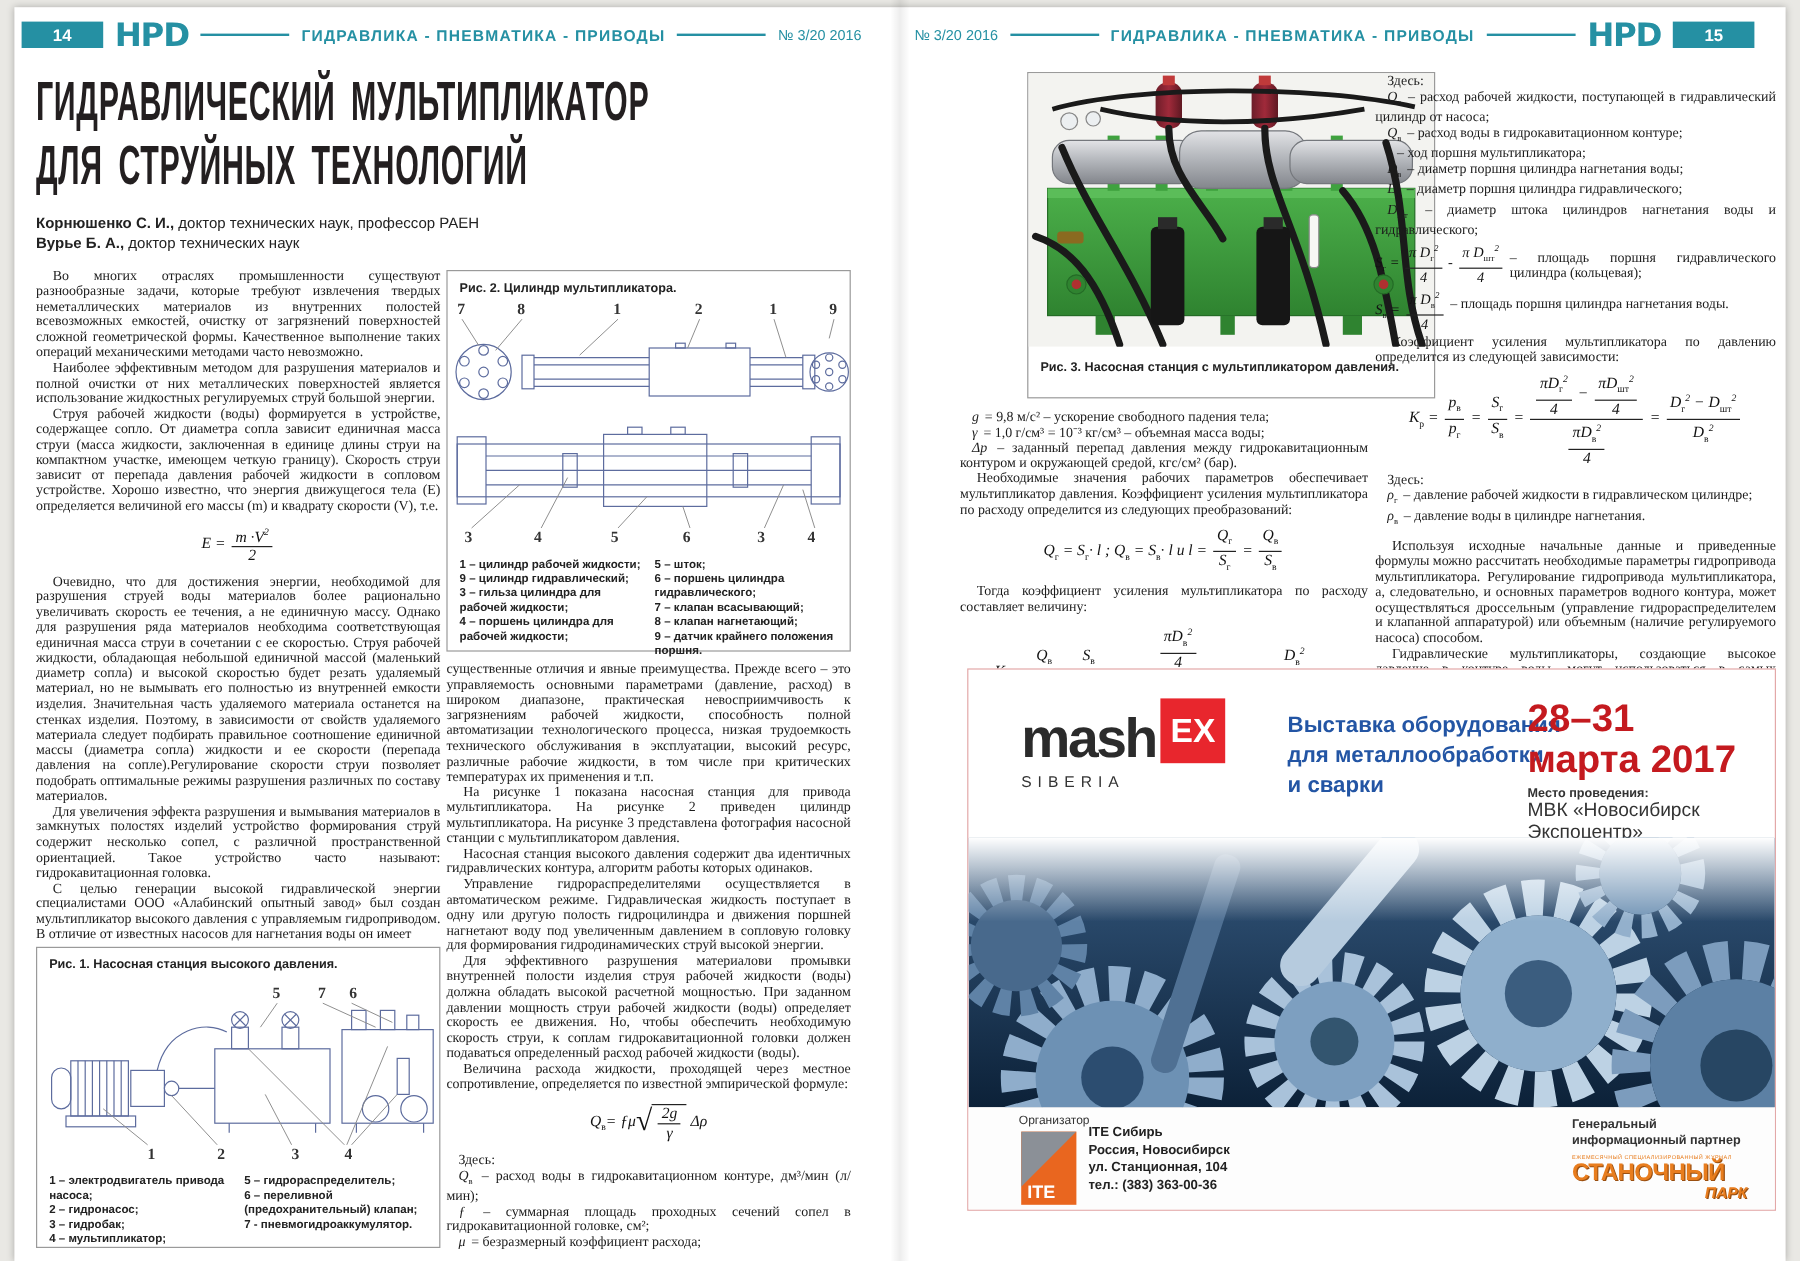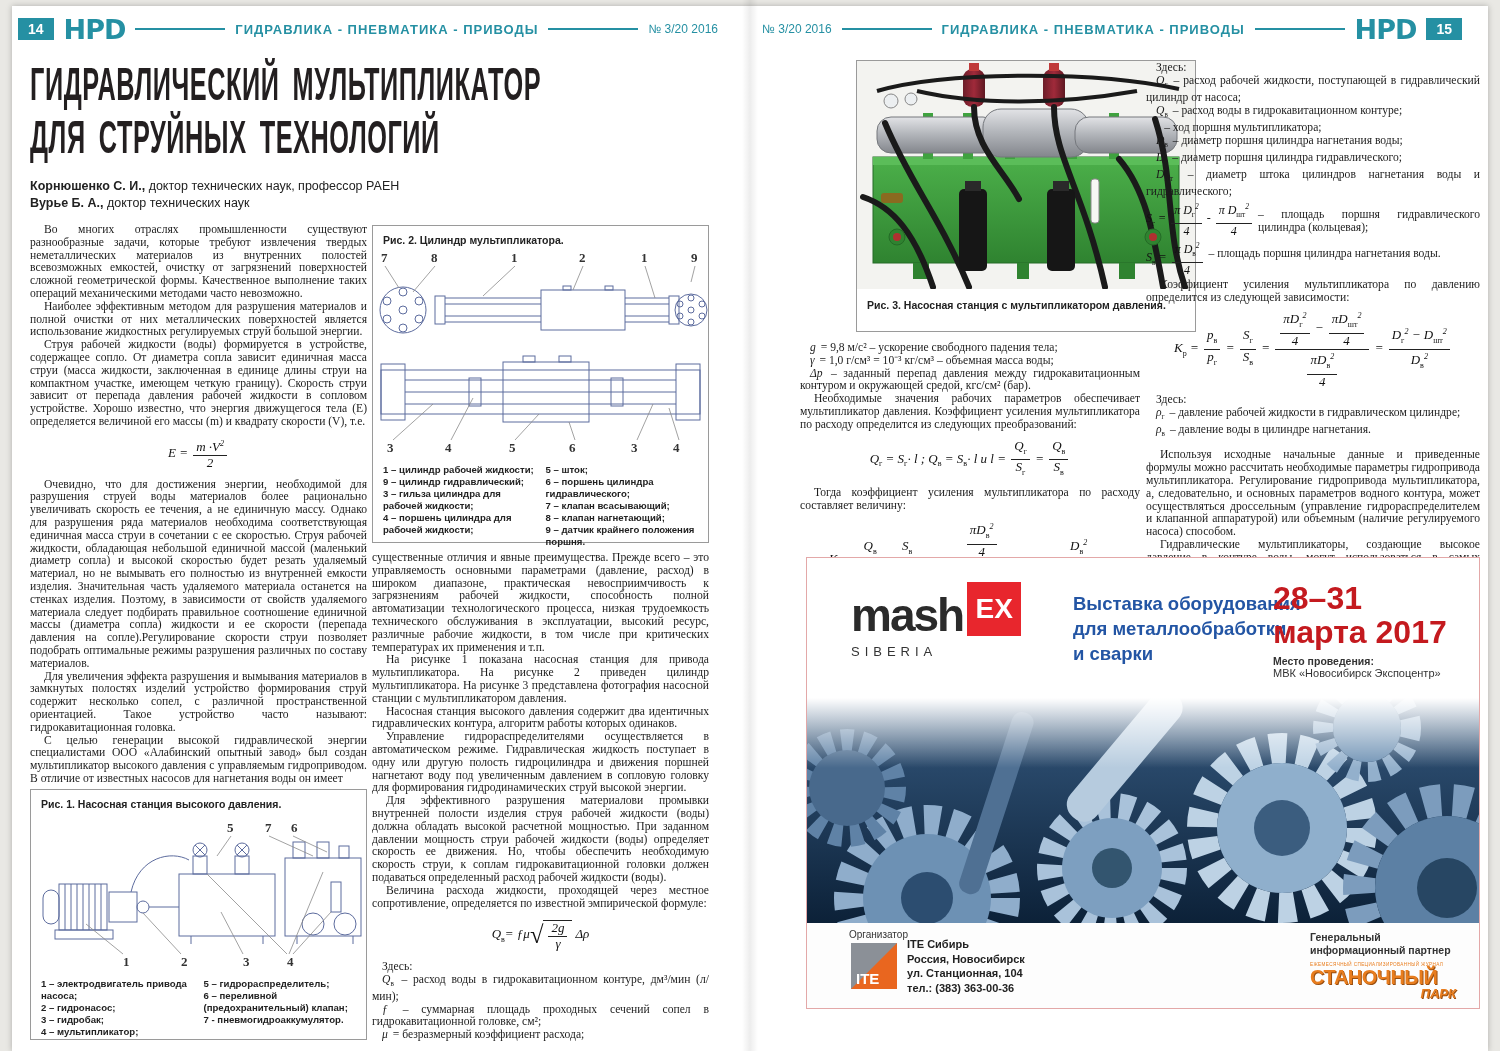--- a/index.html
+++ b/index.html
@@ -4,21 +4,21 @@
 <style>
   html,body{margin:0;padding:0;background:#d8d8d4;}
   .canvas{position:relative;width:1500px;height:1051px;background:#e9e8e4;overflow:hidden;font-family:"Liberation Sans",sans-serif;}
   .sheet{position:absolute;left:12px;top:6px;width:1476px;height:1045px;background:#ffffff;box-shadow:0 0 6px rgba(0,0,0,.25);}
   .gutter{position:absolute;left:742px;top:0;width:16px;height:100%;background:linear-gradient(90deg,rgba(0,0,0,0) 0%,rgba(0,0,0,.07) 50%,rgba(0,0,0,0) 100%);}
 
   
   .hdr{position:absolute;top:16px;height:26px;display:flex;align-items:center;gap:10px;color:#2590a3;}
   .hdrL{left:18px;width:700px;}
   .hdrR{left:762px;width:700px;}
-  .pagebox{background:#2590a3;color:#fff;font-weight:bold;font-size:14px;padding:2px 10px;line-height:18px;}
+  .pagebox{background:#2590a3;color:#fff;font-weight:bold;font-size:14px;padding:2px 26px;line-height:18px;}
   .hpd{font-weight:800;font-size:27px;letter-spacing:-1px;color:#2590a3;font-family:"DejaVu Sans",sans-serif;}
   .hline{flex:1;height:2px;background:#2590a3;}
   .rubric{font-weight:bold;font-size:13px;letter-spacing:1px;white-space:nowrap;}
   .issue{font-size:12px;white-space:nowrap;}
 
   
   .title{position:absolute;left:30px;top:58px;color:#231f20;}
   .title div{font-weight:800;font-size:46px;line-height:53px;white-space:nowrap;transform:scaleX(.55);transform-origin:0 0;letter-spacing:1px;word-spacing:10px;font-family:"Liberation Sans",sans-serif;}
   .authors{position:absolute;left:30px;top:178px;font-size:12.5px;line-height:17px;color:#222;}
   .authors b{font-weight:bold;}
@@ -58,25 +58,25 @@
   .adtop{position:relative;height:140px;}
   .mashlogo{position:absolute;left:44px;top:24px;}
   .mashrow{display:flex;align-items:flex-end;}
   .mash{font-size:46px;font-weight:700;color:#2b2b2b;letter-spacing:-2px;line-height:.9;}
   .exbox{width:54px;height:54px;background:#e8262d;color:#fff;font-weight:800;font-size:28px;display:flex;align-items:center;justify-content:center;margin-left:4px;}
   .siberia{font-size:13px;letter-spacing:5px;color:#333;margin-top:8px;}
   .adtag{position:absolute;left:266px;top:34px;font-size:18.5px;font-weight:bold;color:#2355a4;line-height:1.35;}
   .addates{position:absolute;left:466px;top:24px;}
   .d1{font-size:32px;font-weight:800;color:#c41a1f;line-height:1.05;}
   .venlab{font-size:10.5px;font-weight:bold;color:#333;margin-top:6px;}
-  .ven{font-size:11px;color:#333;}
+  .ven{font-size:16px;color:#333;}
   .adgears{position:relative;height:225px;overflow:hidden;}
   .adbot{position:relative;height:85px;background:#fdfdfd;}
   .orglab{position:absolute;left:42px;top:6px;font-size:10px;color:#333;}
-  .itelogo{position:absolute;left:44px;top:20px;width:46px;height:46px;background:#e9661f;overflow:hidden;}
+  .itelogo{position:absolute;left:44px;top:20px;width:46px;height:61px;background:#e9661f;overflow:hidden;}
   .itelogo:before{content:"";position:absolute;left:0;top:0;border-top:46px solid #8b9097;border-right:46px solid transparent;}
   .itelogo span{position:absolute;left:5px;bottom:2px;color:#fff;font-weight:bold;font-size:15px;}
   .orginfo{position:absolute;left:100px;top:14px;font-size:11px;line-height:14.5px;color:#222;font-weight:bold;}
   .bookstand{position:absolute;left:262px;top:16px;color:#222;}
   .bookstand .b1{font-size:16px;font-weight:bold;}
   .bookstand .b2{font-size:25px;font-weight:800;color:#17355e;margin-top:2px;}
   .partner{position:absolute;left:503px;top:8px;width:160px;}
   .plab{font-size:10.5px;font-weight:bold;color:#333;line-height:13px;}
   .ptag{font-size:4.6px;color:#e87d1e;letter-spacing:.4px;margin-top:5px;}
   .plogo1{font-size:20px;font-weight:900;color:#e87d1e;text-shadow:1px 1px 0 #9a4f10;letter-spacing:-.5px;line-height:1;}

